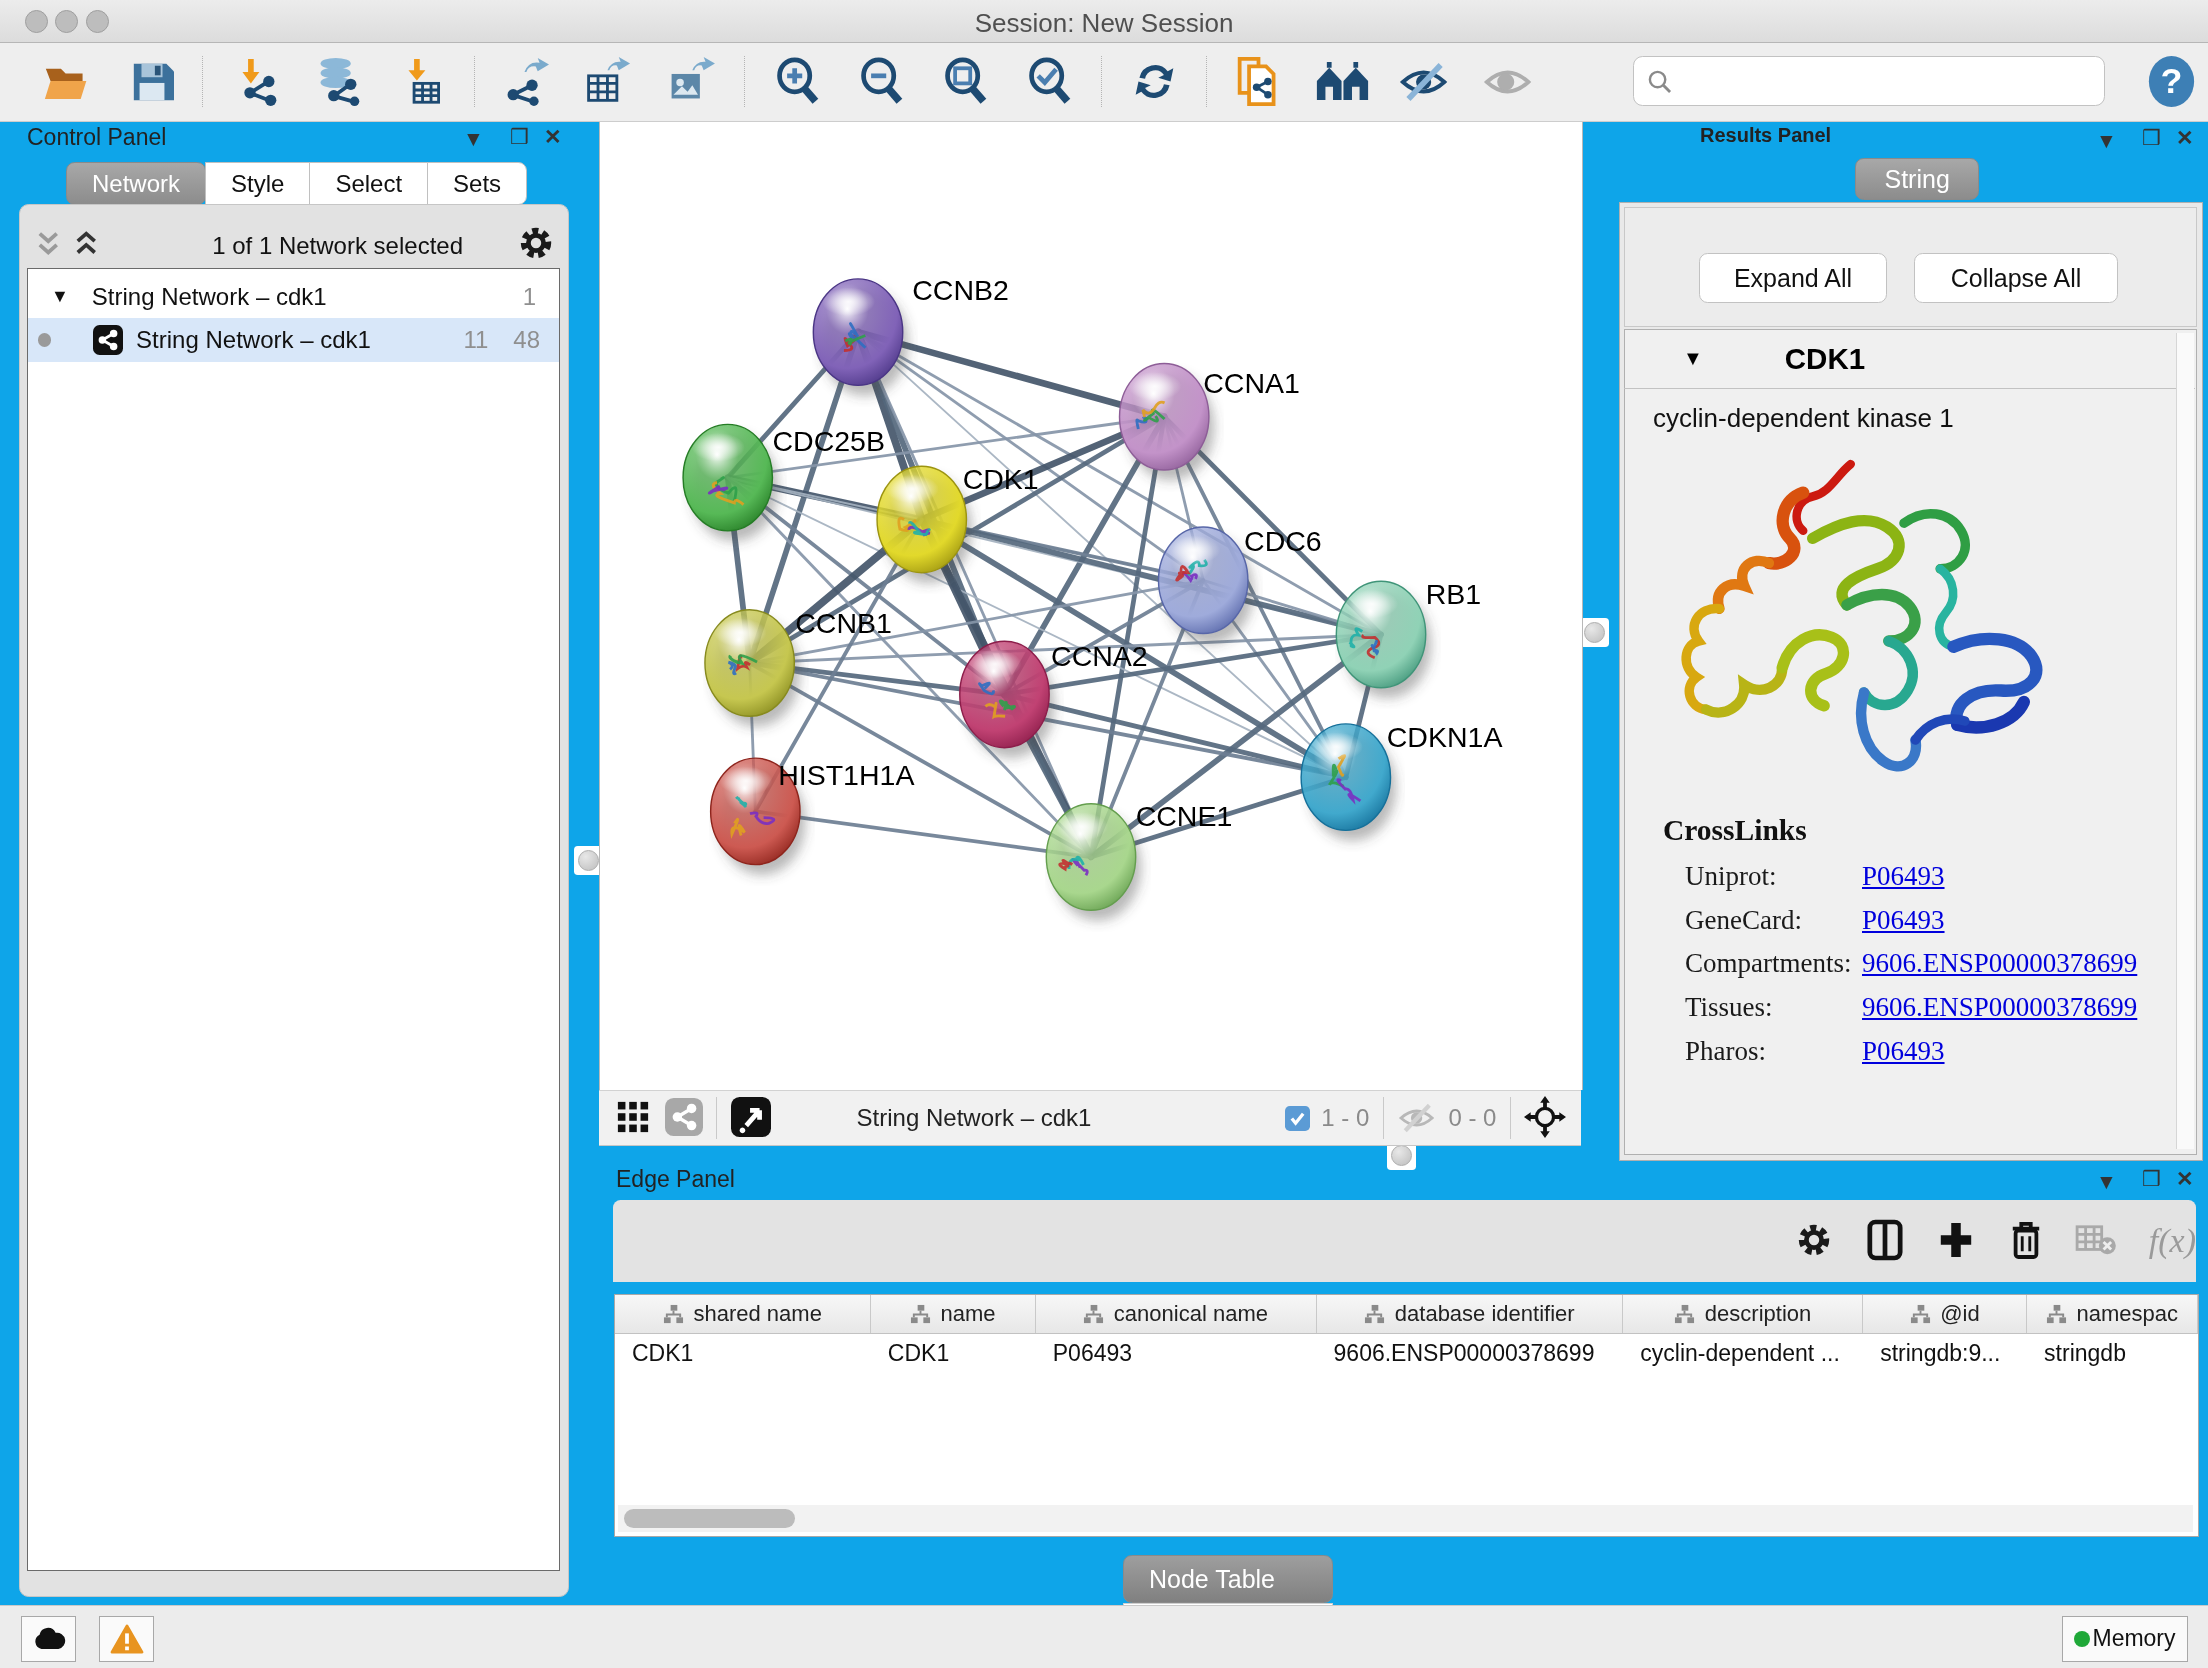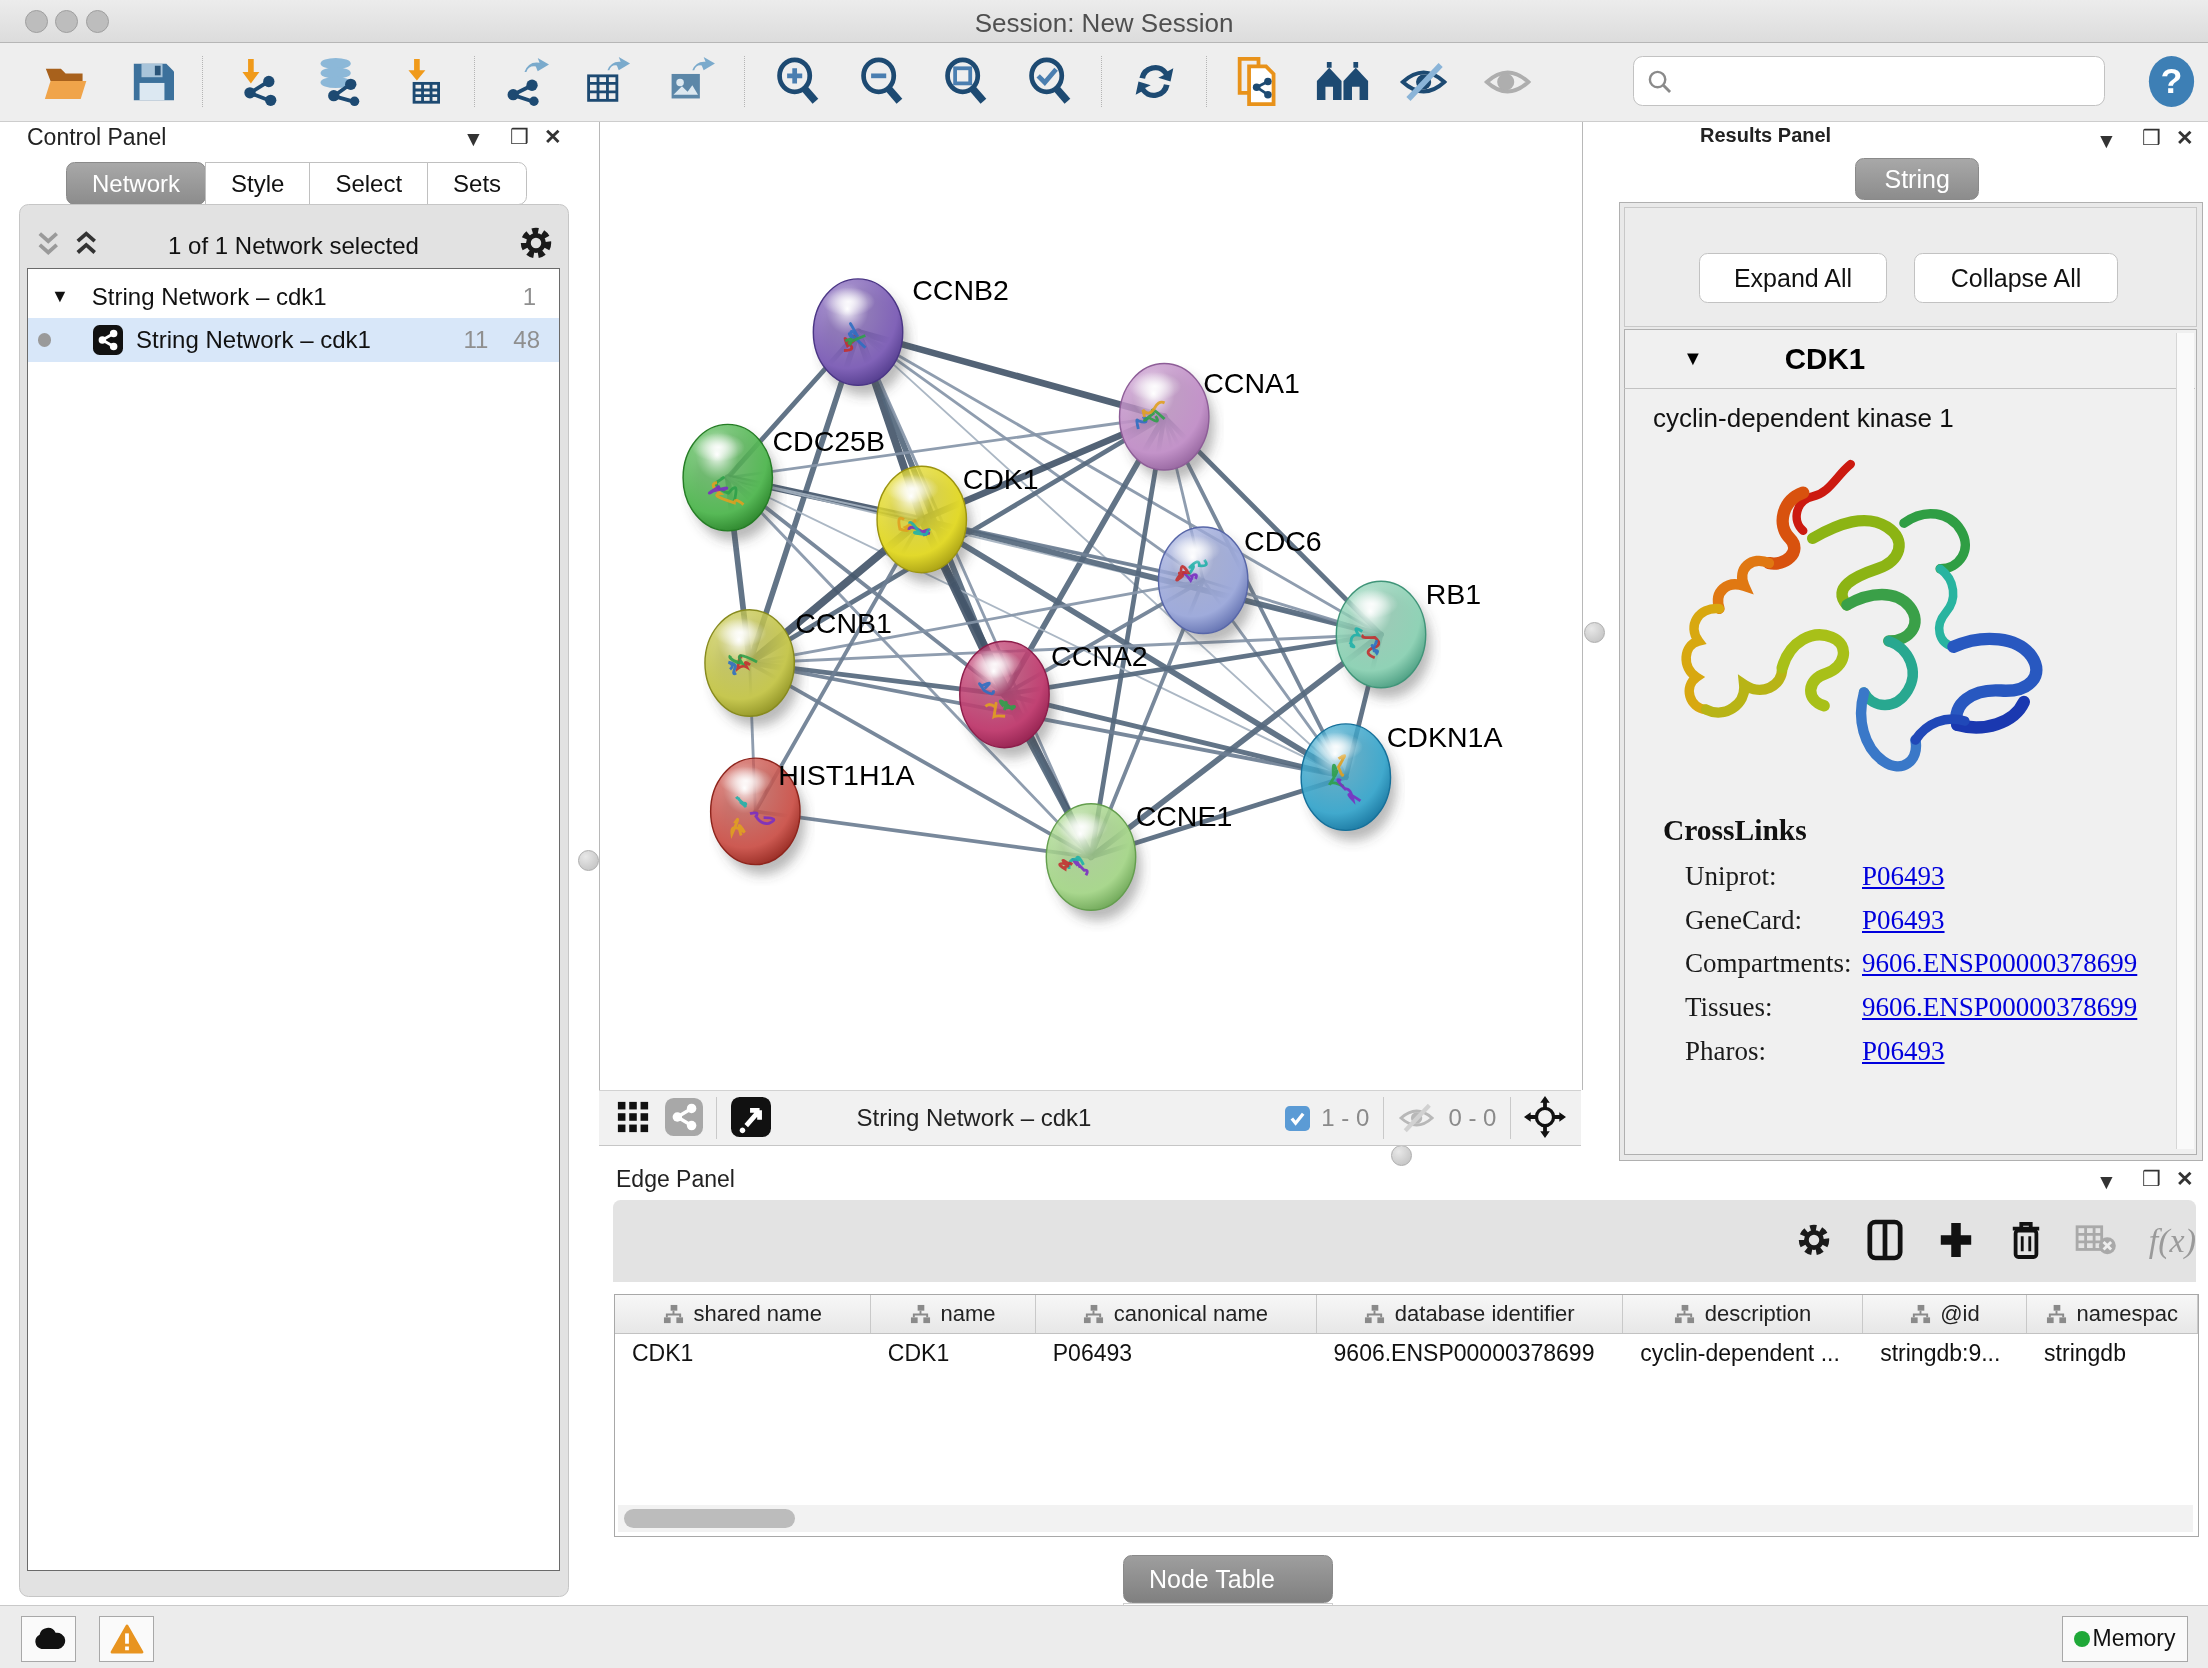--- a/index.html
+++ b/index.html
@@ -1,16 +1,16 @@
 <!DOCTYPE html>
 <html style="font-size:15px"><head>
 <meta charset="utf-8">
 <style>
   html,body{margin:0;padding:0;background:#d8d8d8;}
-  #win{position:relative;width:2208px;height:1668px;background:#ffffff;font-family:"Liberation Sans",sans-serif;overflow:hidden;}
+  #win{position:relative;width:2208px;height:1668px;background:#0ea5e9;font-family:"Liberation Sans",sans-serif;overflow:hidden;}
   .abs{position:absolute;}
   
   #titlebar{left:0;top:0;width:2208px;height:42px;background:linear-gradient(#ececec,#dcdcdc);border-bottom:1px solid #b6b6b6;}
   .tl-circle{width:21px;height:21px;border-radius:50%;background:#bdbdbd;border:1px solid #9f9f9f;top:9.5px;}
   #win-title{width:100%;text-align:center;top:7.6px;font-size:26px;color:#4f4f4f;}
   
   #toolbar{left:0;top:43px;width:2208px;height:78px;background:#eeeeee;border-bottom:1px solid #cdcdcd;}
   .tbtn{width:55px;height:55px;top:11.4px;display:flex;align-items:center;justify-content:center;}
   .tsep{top:13.3px;height:51px;border-left:1.9px dotted #b4b4b4;width:0;}
   #search-box{left:1633px;top:13.3px;width:470px;height:48px;background:#fff;border:1.9px solid #c2c2c2;border-radius:9.5px;display:flex;align-items:center;}
@@ -260,21 +260,21 @@
   <div class="abs" style="left:34px;top:228px">
     <svg width="28.5" height="32" viewBox="0 0 30 34">
         <path d="M6 6 l9 8 l9 -8 M6 18 l9 8 l9 -8" stroke="#9a9a9a" stroke-width="4" fill="none"></path>
       </svg>
   </div>
   <div class="abs" style="left:72px;top:228px">
     <svg width="28.5" height="32" viewBox="0 0 30 34">
         <path d="M6 14 l9 -8 l9 8 M6 26 l9 -8 l9 8" stroke="#333" stroke-width="4" fill="none"></path>
       </svg>
   </div>
-  <div class="abs" style="left:124px;top:232px;width:339px;text-align:center;font-size:24px;color:#111">1 of 1 Network selected</div>
+  <div class="abs" style="left:124px;top:232px;width:339px;text-align:right;font-size:24px;color:#111">1 of 1 Network selected</div>
   <div class="abs" style="left:517px;top:224px">
     <svg width="38" height="38" viewBox="0 0 40 40">
         <circle cx="20" cy="20" r="12" stroke="#1a1a1a" stroke-width="8" fill="none" stroke-dasharray="6 4.5"></circle>
         <circle cx="20" cy="20" r="8" stroke="#1a1a1a" stroke-width="5" fill="none"></circle>
       </svg>
   </div>
   <div id="cp-list" class="abs">
     <div class="tree-row abs" style="top:5.7px">
       <span style="margin-left:23px;font-size:18px">▼</span>
       <span style="margin-left:23px">String Network – cdk1</span>

